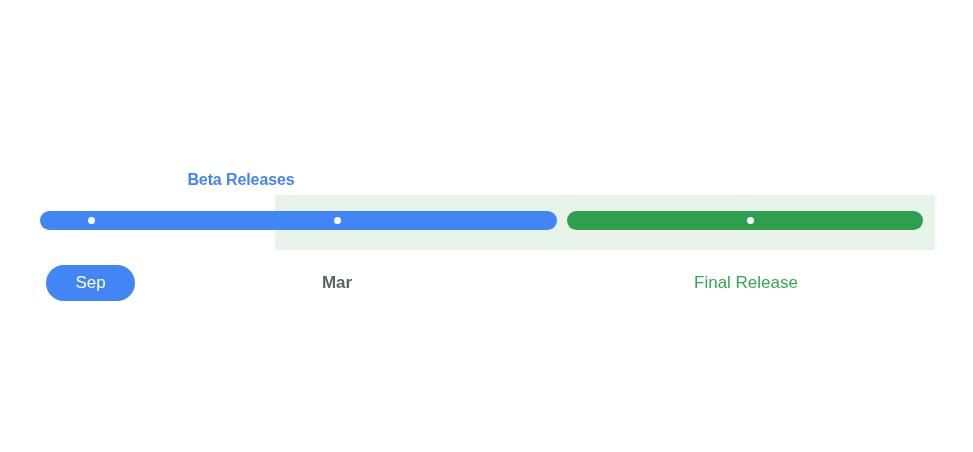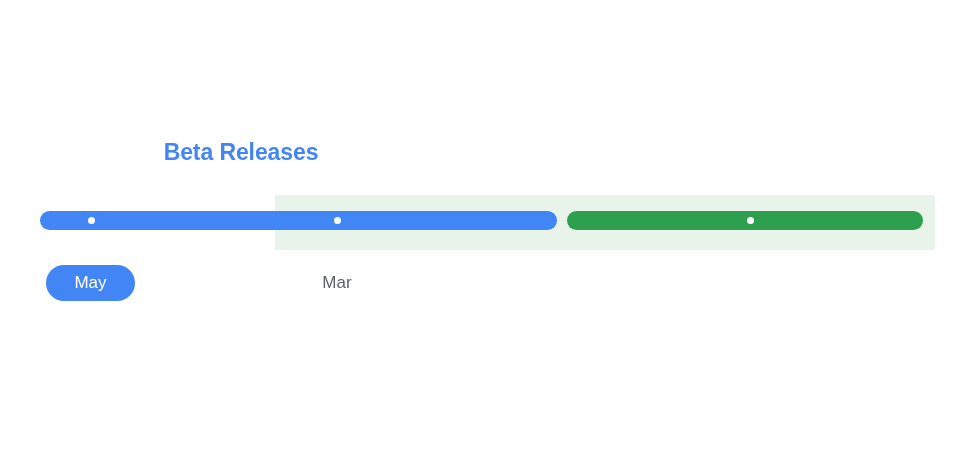--- a/index.html
+++ b/index.html
@@ -28,22 +28,22 @@
     top: 195px;
     width: 660px;
     height: 55px;
     background: #E8F3EA;
     border-radius: 2px;
   }
 
   
   .phase-label {
     position: absolute;
-    top: 140px;
-    font-size: 23px;
+    top: 168px;
+    font-size: 16px;
     font-weight: bold;
     letter-spacing: -0.1px;
     white-space: nowrap;
     transform: translateX(-50%);
     line-height: 24px;
     text-align: center;
   }
   .phase-label.beta     { left: 241px; color: #4285F4; }
   .phase-label.platform { left: 586px; color: #34A853; }
 
@@ -78,21 +78,21 @@
 
   
   .axis-label {
     position: absolute;
     top: 271px;
     font-size: 17px;
     white-space: nowrap;
     transform: translateX(-50%);
     line-height: 24px;
   }
-  .axis-label.mar   { left: 337px; color: #5F6368; font-weight: normal; }
+  .axis-label.mar   { left: 337px; color: #5F6368; font-weight: bold; }
   .axis-label.final { left: 746px; color: #34A853; font-weight: normal; }
 
   
   .month-pill {
     position: absolute;
     left: 46px;
     top: 265px;
     width: 89px;
     height: 36px;
     border-radius: 18px;
@@ -120,18 +120,19 @@
 
 
   <div class="track beta"></div>
 
   <div class="track stability"></div>
 
   <div class="milestone-dot" style="left:91px;"></div>
   <div class="milestone-dot" style="left:337px;"></div>
   <div class="milestone-dot" style="left:750px;"></div>
 
-  <button class="month-pill">May</button>
+  <button class="month-pill">Sep</button>
 
   <div class="axis-label mar">Mar</div>
 
+  <div class="axis-label final">Final Release</div>
 
 </div>
 
 </body></html>

